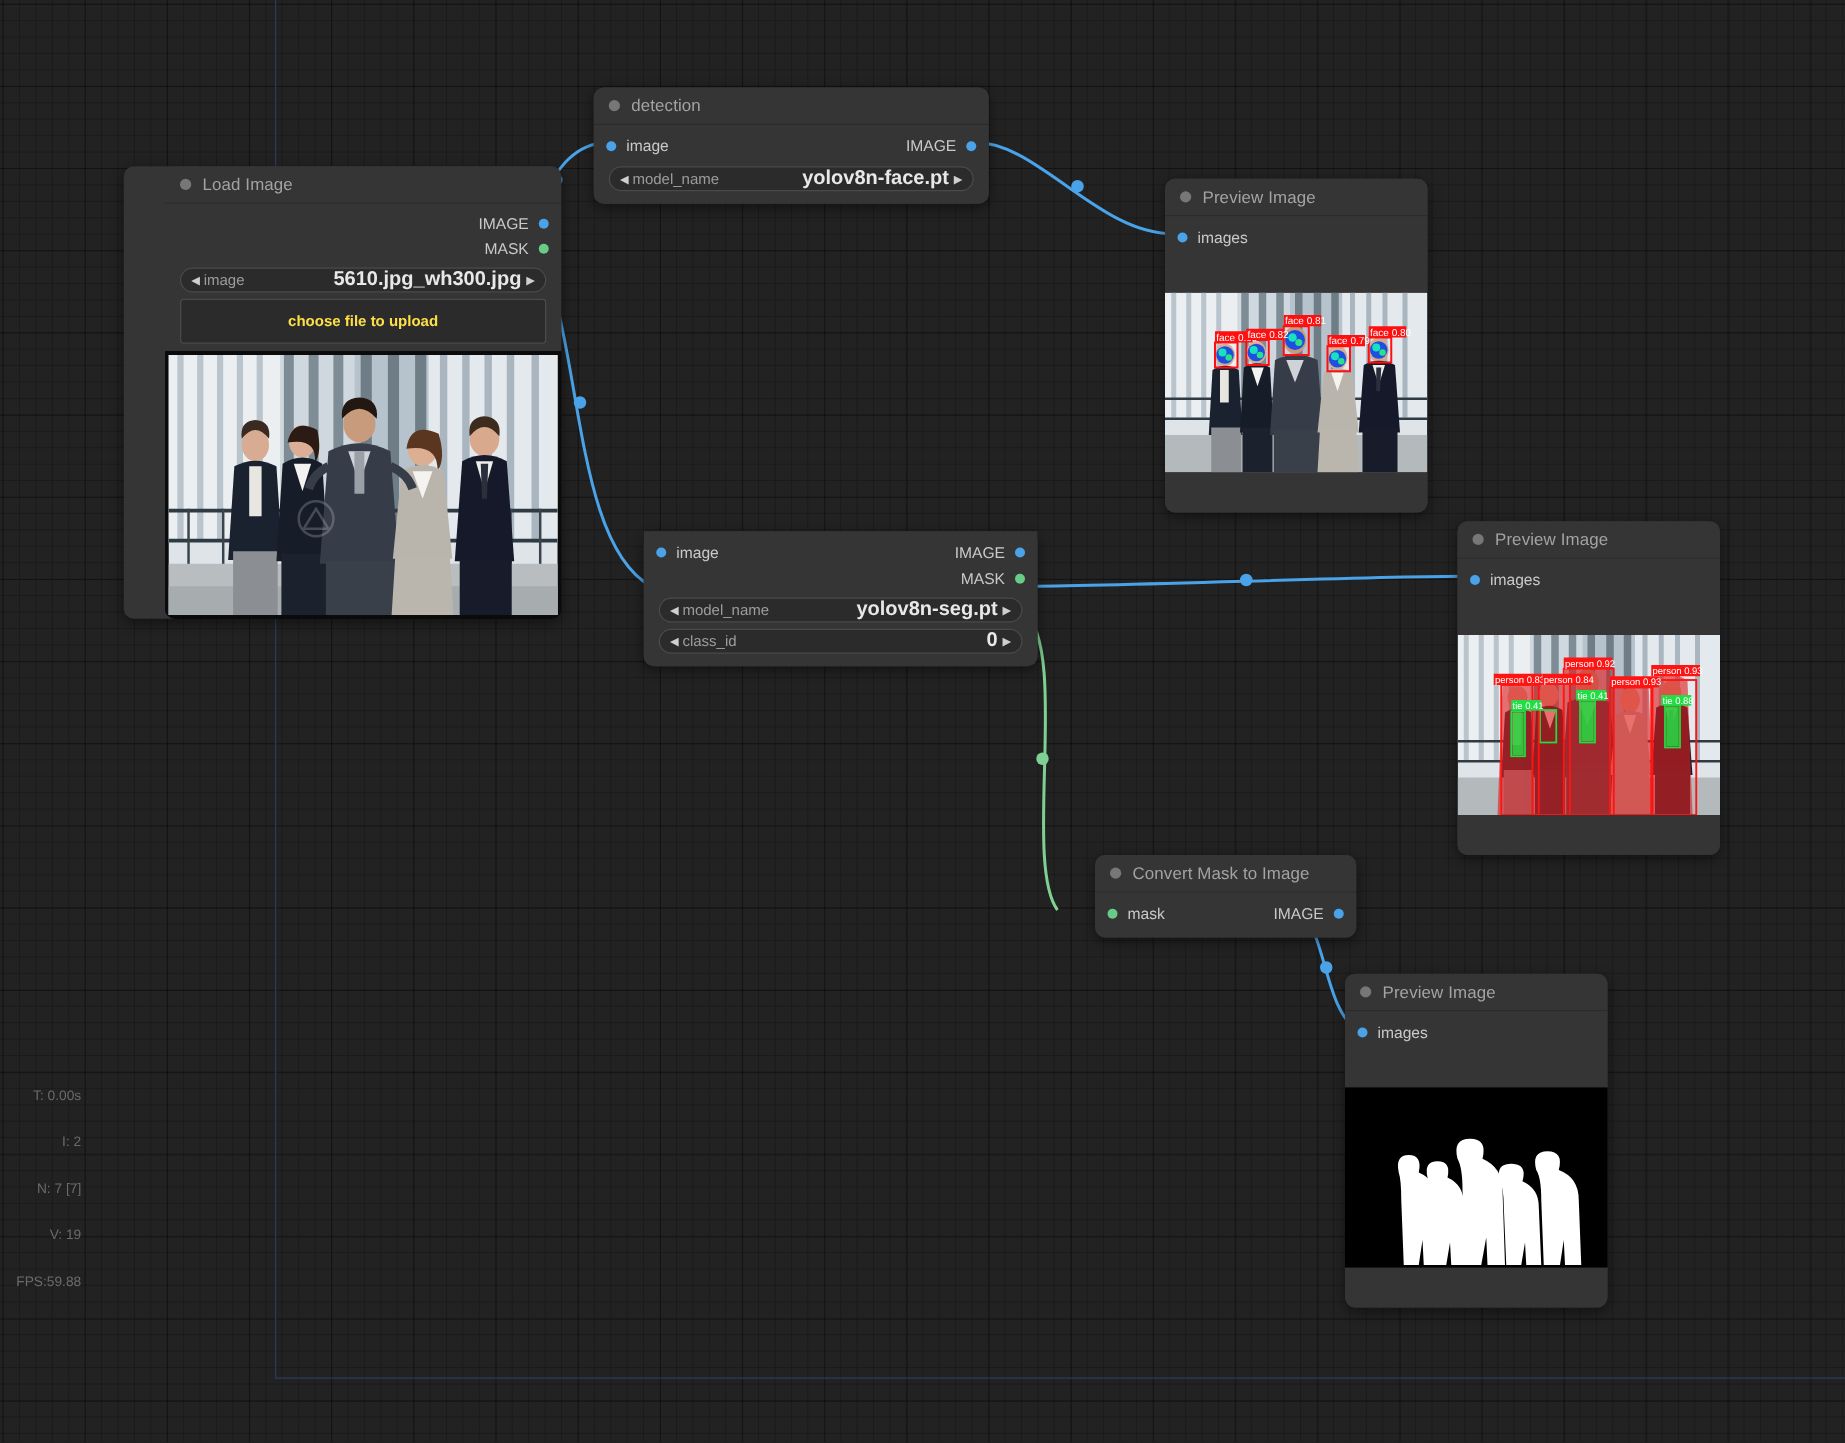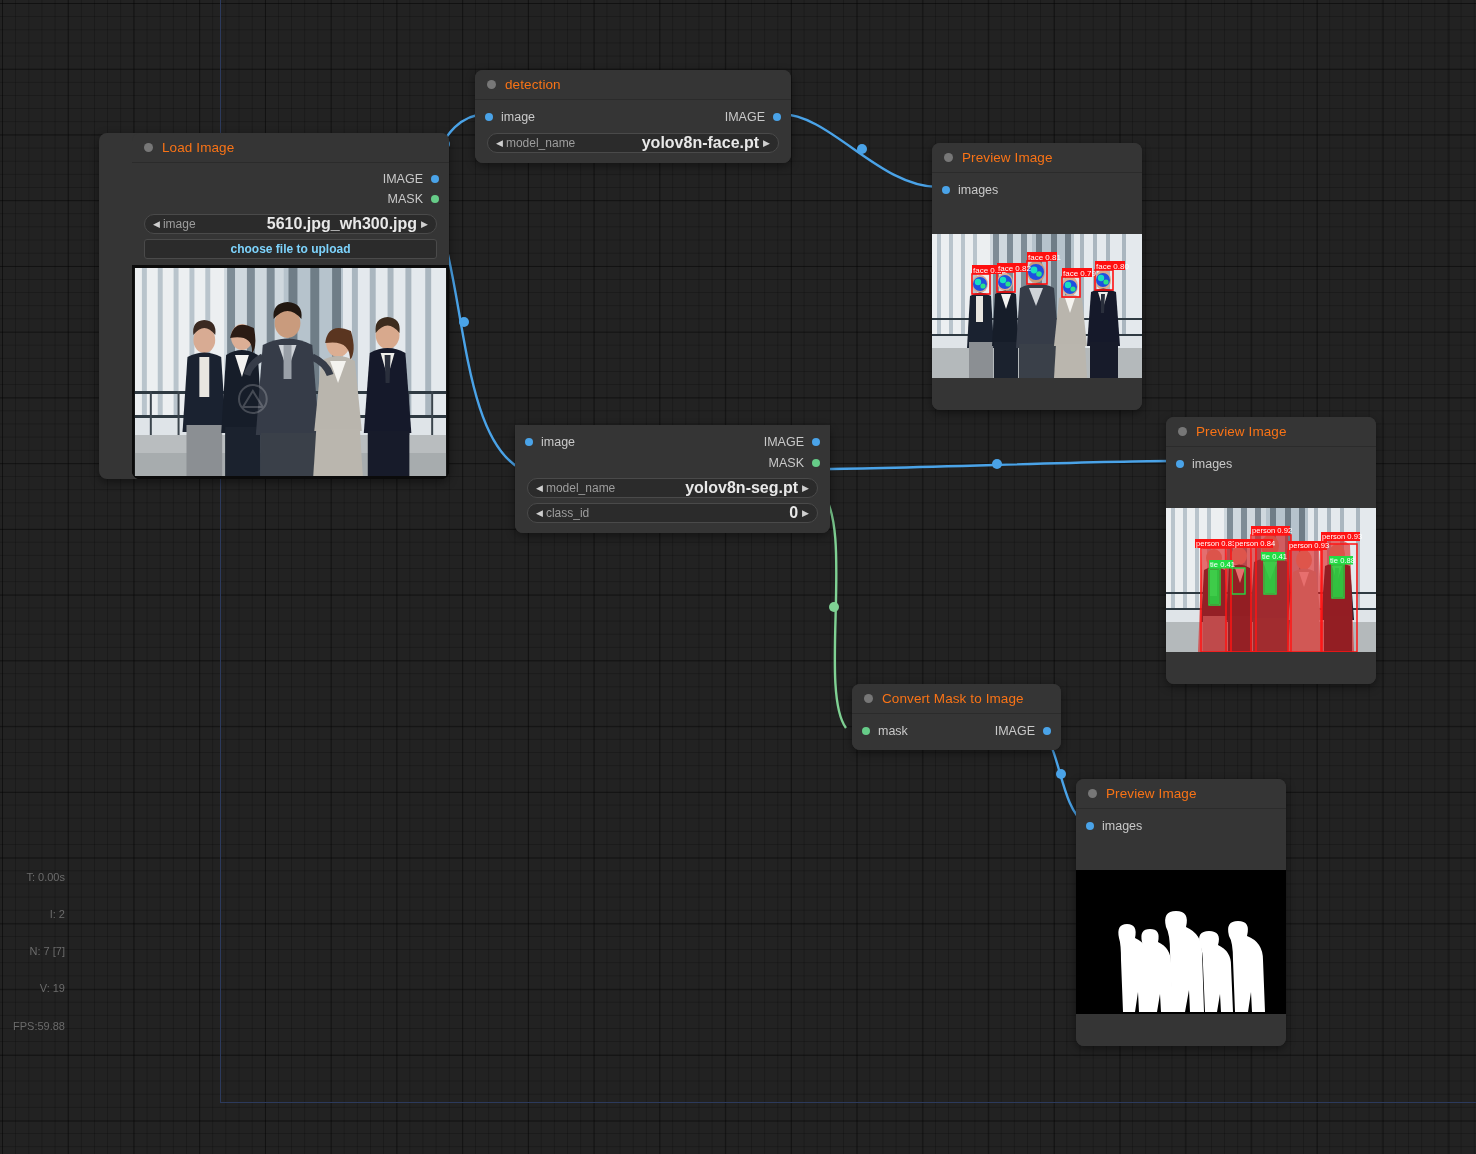--- a/index.html
+++ b/index.html
@@ -32,21 +32,21 @@
   }
   .node-title{
     height:30px;display:flex;align-items:center;gap:9px;
     padding:0 12px;border-radius:8px 8px 0 0;
     background:#353535;
     border-bottom:1px solid #2b2b2b;
     box-sizing:border-box;
   }
   .node-dot{width:9px;height:9px;border-radius:50%;background:#777;flex:none;}
   .node-title span{
-    font-size:13.5px;color:#f97316;letter-spacing:.1px;white-space:nowrap;
+    font-size:13.5px;color:#a3a3a3;letter-spacing:.1px;white-space:nowrap;
   }
   .node-body{
     background:#353535;border-radius:0 0 8px 8px;
     padding:6px 0 8px 0;position:relative;
   }
   .node-body.noradius{border-radius:0;}
 
   
   .slot-row{position:relative;height:20px;display:flex;align-items:center;}
   .slot-in{position:absolute;left:10px;display:flex;align-items:center;gap:8px;}
@@ -61,24 +61,24 @@
     height:20px;margin:5px 12px 0 12px;border-radius:10px;
     background:#2b2b2b;border:1px solid #4a4a4a;
     display:flex;align-items:center;justify-content:space-between;
     padding:0 8px;box-sizing:border-box;
   }
   .widget .arrow{color:#cfcfcf;font-size:9px;line-height:1;flex:none;}
   .widget .wname{font-size:12px;color:#9d9d9d;margin-left:3px;white-space:nowrap;}
   .widget .wval{font-size:16px;color:#e8e8e8;font-weight:bold;margin-right:4px;white-space:nowrap;}
   .widget .wmid{flex:1;display:flex;justify-content:flex-end;}
   .btn-widget{
-    height:20px;margin:5px 12px 0 12px;border-radius:3px;
+    height:36px;margin:5px 12px 0 12px;border-radius:3px;
     background:#2b2b2b;border:1px solid #4a4a4a;
     display:flex;align-items:center;justify-content:center;
-    font-size:12px;color:#7dd3fc;font-weight:bold;box-sizing:border-box;
+    font-size:12px;color:#fde047;font-weight:bold;box-sizing:border-box;
   }
 
   
   .img-wrap{position:relative;overflow:hidden;background:#000;}
   .img-wrap svg{display:block;width:100%;height:100%;}
   .prev-footer{background:#353535;border-radius:0 0 8px 8px;}
 
   
   #status{
     position:absolute;left:13px;top:846px;
@@ -309,21 +309,21 @@
       <span class="arrow">◀</span>
       <span class="wname">class_id</span>
       <span class="wmid">
           <span class="wval">0</span>
         </span>
       <span class="arrow">▶</span>
     </div>
   </div>
 </div>
 
-<div class="node" style="left:852px;top:684px;width:209px;">
+<div class="node" style="left:876px;top:684px;width:209px;">
   <div class="node-title">
     <div class="node-dot"></div>
     <span>Convert Mask to Image</span>
   </div>
   <div class="node-body" style="padding:6px 0 8px 0;">
     <div class="slot-row" style="height:22px;">
       <div class="slot-in">
         <span class="port mask"></span>
         <span class="slot-label">mask</span>
       </div>

